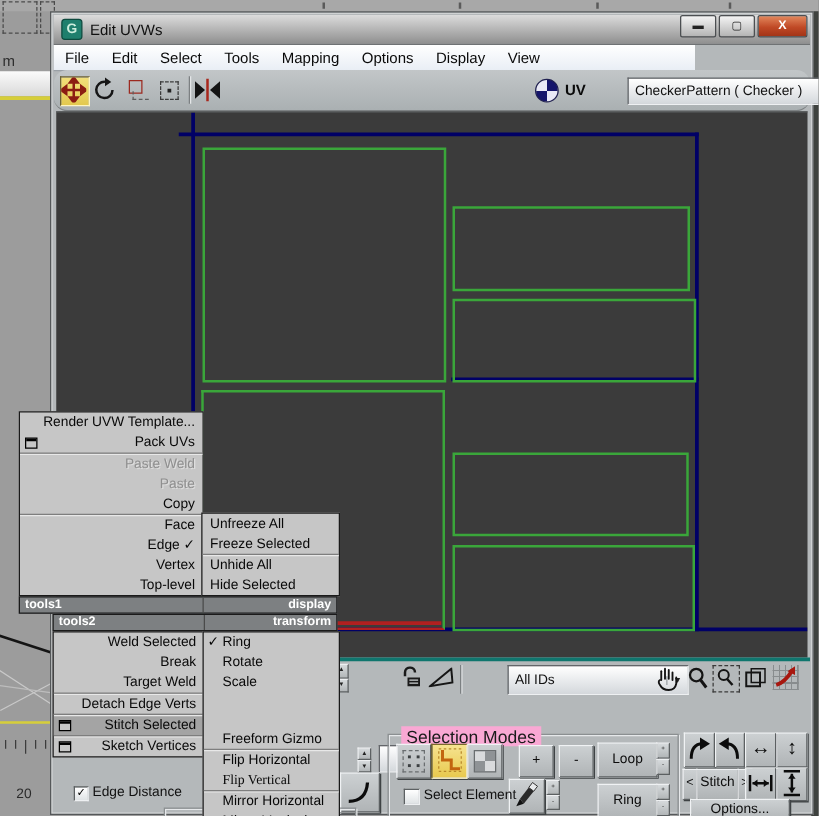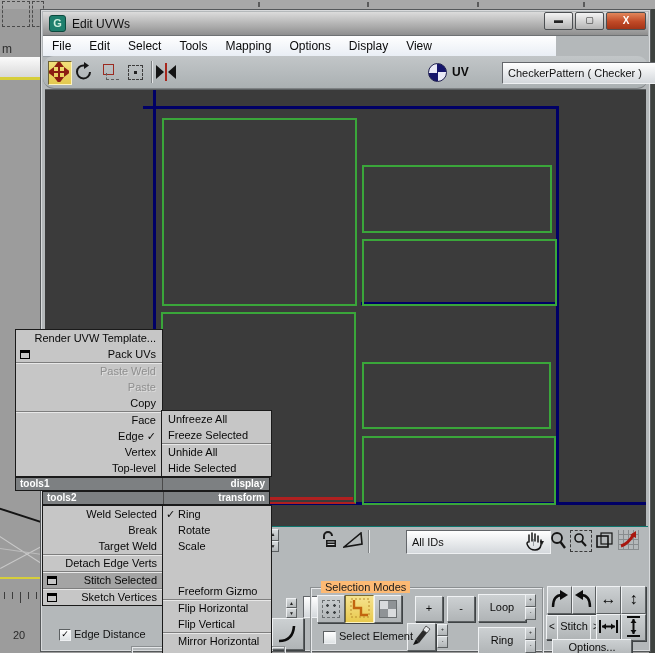--- a/index.html
+++ b/index.html
@@ -48,31 +48,31 @@
   .uvlbl{font-weight:bold;font-size:12px;color:#0a0a0a;}
   .sphere{width:17px;height:17px;border-radius:50%;border:1px solid #202050;
        background:conic-gradient(#15156b 0 25%,#e9e9f6 0 50%,#15156b 0 75%,#e9e9f6 0);}
   
   .canvas{left:4px;top:79px;width:601px;height:437px;background:#3b3b3b;
        border-top:1px solid #5d6163;overflow:hidden;}
   .island{position:absolute;border:2px solid #3aa63a;}
   .cline{position:absolute;}
   
   .statusrow{left:2px;top:516px;width:605px;height:31px;background:#b4b8ba;
-       border-top:1px solid #0f766e;border-bottom:1px solid #8d9193;}
+       border-top:3px solid #0f766e;border-bottom:1px solid #8d9193;}
   .panel{left:2px;top:548px;width:605px;height:89px;background:#b4b8ba;}
   .btn3d{background:linear-gradient(#ccd0d2,#b0b4b6);border:1px solid;
        border-color:#f0f2f4 #5c6062 #5c6062 #f0f2f4;box-shadow:1px 1px 0 #3f4345;
        font-size:11px;color:#0c0c0c;text-align:center;}
   .spin{display:flex;flex-direction:column;}
   .spin .sb{flex:1;background:linear-gradient(#d6dadc,#b2b6b8);border:1px solid;
        border-color:#eef0f2 #5c6062 #5c6062 #eef0f2;font-size:5px;line-height:8px;
        text-align:center;color:#222;}
   .groupbox{border:1px solid #8b8f91;box-shadow:inset 1px 1px 0 #e6e8ea,1px 1px 0 #e6e8ea;}
-  .gtitle{position:absolute;font-size:11px;color:#1a1a1a;background:#fdba74;padding:0 4px;}
+  .gtitle{position:absolute;font-size:14px;color:#1a1a1a;background:#f9a8d4;padding:0 4px;}
   .checkbox{background:linear-gradient(#fff,#dfe3e5);border:1px solid;
        border-color:#5c6062 #eef0f2 #eef0f2 #5c6062;font-size:9px;line-height:9px;
        text-align:center;color:#000;}
   
   .qcol{background:#c6c6c6;border:1px solid #1a1a1a;z-index:60;font-size:11px;color:#080808;}
   .qi{height:16px;line-height:16px;position:relative;white-space:nowrap;}
   .qi.r{text-align:right;padding-right:6px;}
   .qi.dis{color:#8f8f8f;text-shadow:1px 1px 0 #dedede;}
   .qi.hl{background:#a4a4a4;}
   .qi.septop{border-top:1px solid #7e7e7e;box-shadow:inset 0 1px 0 #e8e8e8;}
@@ -399,18 +399,18 @@
   <div class="qi r hl septop"><span class="winicon"></span><span>Stitch Selected</span></div>
   <div class="qi r septop"><span class="winicon"></span><span>Sketch Vertices</span></div>
 </div>
 
 <div class="abs qcol" style="left:162px;top:505px;width:108px;">
   <div class="qi" style="padding-left:3px;"><span class="chk">✓</span><span>Ring</span></div>
   <div class="qi" style="padding-left:3px;"><span class="chk"></span><span>Rotate</span></div>
   <div class="qi" style="padding-left:3px;"><span class="chk"></span><span>Scale</span></div>
   <div class="qi" style="padding-left:3px;margin-top:29px;"><span class="chk"></span><span>Freeform Gizmo</span></div>
   <div class="qi septop" style="padding-left:3px;"><span class="chk"></span><span>Flip Horizontal</span></div>
-  <div class="qi" style="padding-left:3px;"><span class="chk"></span><span>Flip Vertical</span></div>
+  <div class="qi" style="padding-left:3px;font-family:Liberation Serif, serif;"><span class="chk"></span><span>Flip Vertical</span></div>
   <div class="qi septop" style="padding-left:3px;"><span class="chk"></span><span>Mirror Horizontal</span></div>
   <div class="qi" style="padding-left:3px;"><span class="chk"></span><span>Mirror Vertical</span></div>
 </div>
 
 </div>
 
 </body></html>

